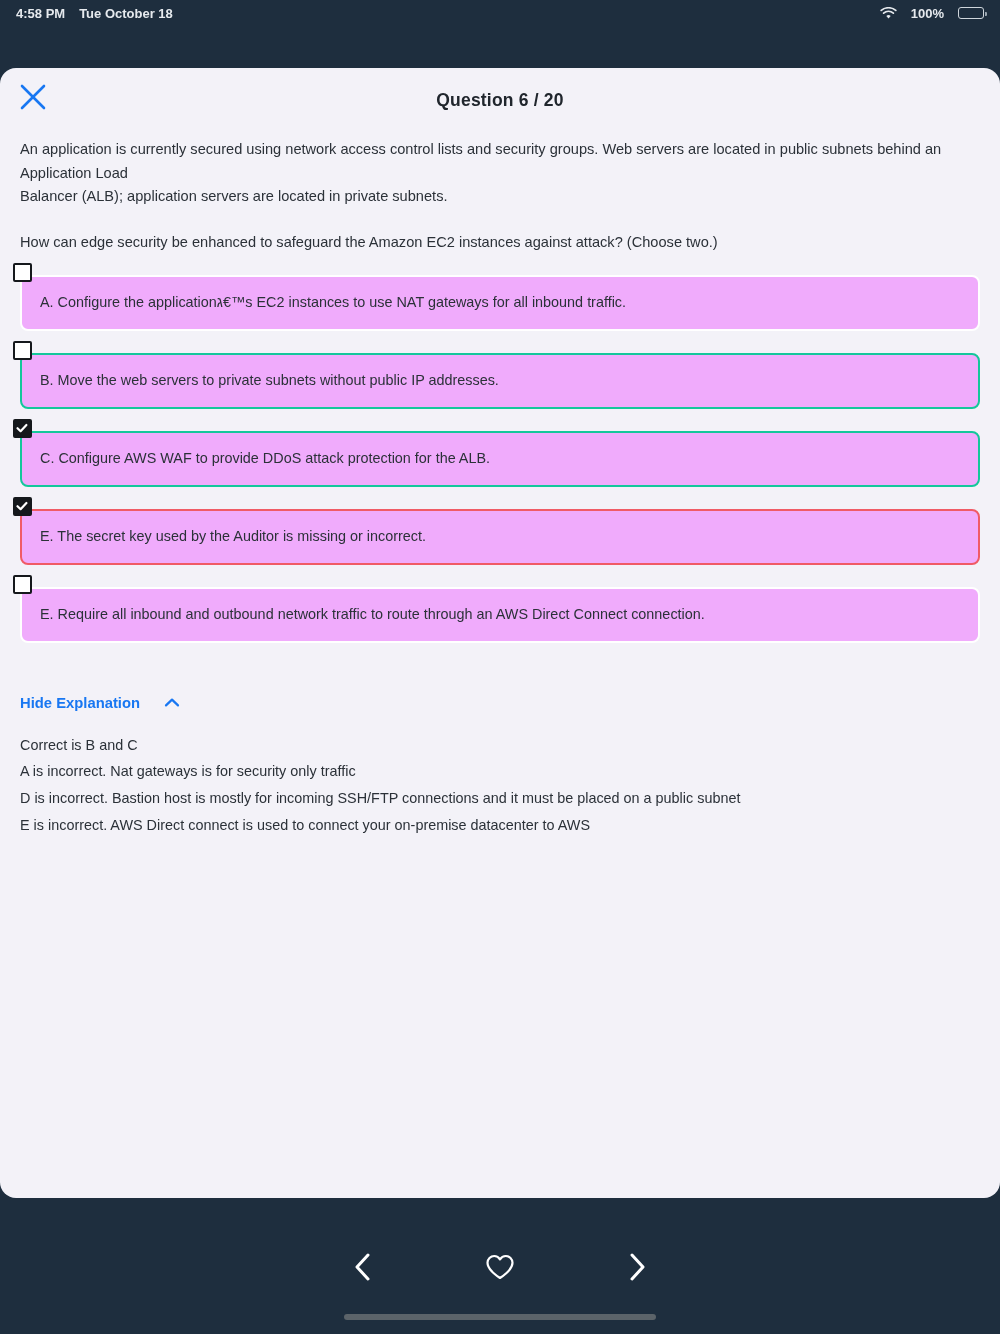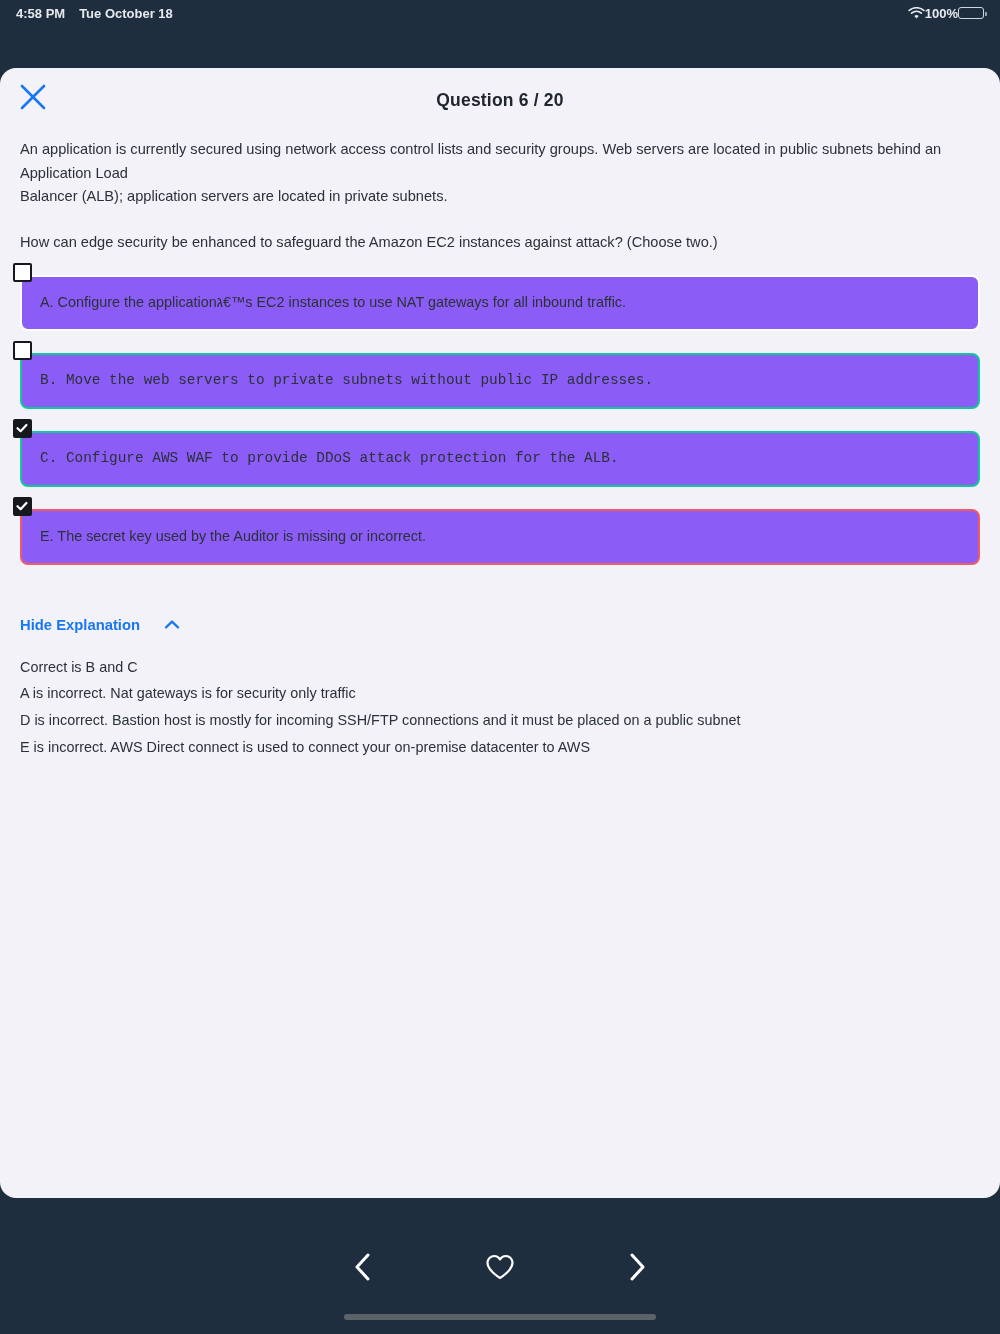--- a/index.html
+++ b/index.html
@@ -13,21 +13,21 @@
 
   
   .statusbar {
     position: absolute; top: 0; left: 0; width: 1000px; height: 26px;
     display: flex; align-items: center; justify-content: space-between;
     padding: 0 16px;
     color: #e6eaee;
     font-size: 13px; font-weight: bold;
   }
   .status-left { display: flex; align-items: flex-end; gap: 14px; }
-  .status-right { display: flex; align-items: center; gap: 0; }
+  .status-right { display: flex; align-items: center; gap: 14px; }
   .wifi-icon { display: inline-block; width: 17px; height: 13px; }
   .battery {
     position: relative; width: 26px; height: 12px;
     border: 1.5px solid #cfd6dc; border-radius: 3px; padding: 1.5px;
   }
   .battery::after {
     content: ""; position: absolute; right: -4px; top: 3.5px;
     width: 2px; height: 4px; background: #9aa6b1; border-radius: 0 1px 1px 0;
   }
   .battery-fill { height: 100%; background: #e6eaee; border-radius: 1px; }
@@ -65,29 +65,29 @@
   .question-gap { height: 22px; }
 
   
   .options { margin-top: 20px; position: relative; }
   .option-row {
     position: relative;
     margin: 0 20px 22px 20px;
     min-height: 56px;
   }
   .option-card {
-    background: #8b5cf6;
+    background: #f0abfc;
     border-radius: 8px;
     border: 2px solid transparent;
     min-height: 56px;
     display: flex; align-items: center;
     padding: 10px 16px 10px 18px;
   }
   .option-card.neutral { border-color: #ffffff; }
-  .option-card.correct { border-color: #14c79b; font-family: Liberation Mono, monospace; }
+  .option-card.correct { border-color: #14c79b; }
   .option-card.wrong   { border-color: #f05b66; }
   .option-text {
     font-size: 14.4px; color: #2b3138; line-height: 1.5;
   }
   .checkbox {
     position: absolute; left: -7px; top: -12px;
     width: 19px; height: 19px;
     border: 2.5px solid #15181c;
     border-radius: 2px;
     background: #ffffff;
@@ -204,20 +204,28 @@
         <div class="checkbox checked">
           <svg class="tick" width="14" height="14" viewBox="0 0 14 14">
               <path d="M2.5 7.2 L5.6 10.2 L11.4 4" stroke="#fff" stroke-width="2.2" fill="none" stroke-linecap="round" stroke-linejoin="round"></path>
             </svg>
         </div>
         <div class="option-card wrong">
           <span class="option-text">E. The secret key used by the Auditor is missing or incorrect.</span>
         </div>
       </div>
 
+      <div class="option-row">
+        <div class="checkbox">
+          
+        </div>
+        <div class="option-card neutral">
+          <span class="option-text">E. Require all inbound and outbound network traffic to route through an AWS Direct Connect connection.</span>
+        </div>
+      </div>
 
     </div>
 
     <div class="explain-toggle">
       <span>Hide Explanation</span>
       <span>
         <svg width="16" height="11" viewBox="0 0 16 11">
             <path d="M2 8.4 L8 2.6 L14 8.4" stroke="#1877f2" stroke-width="2.2" fill="none" stroke-linecap="round" stroke-linejoin="round"></path>
           </svg>
       </span>

